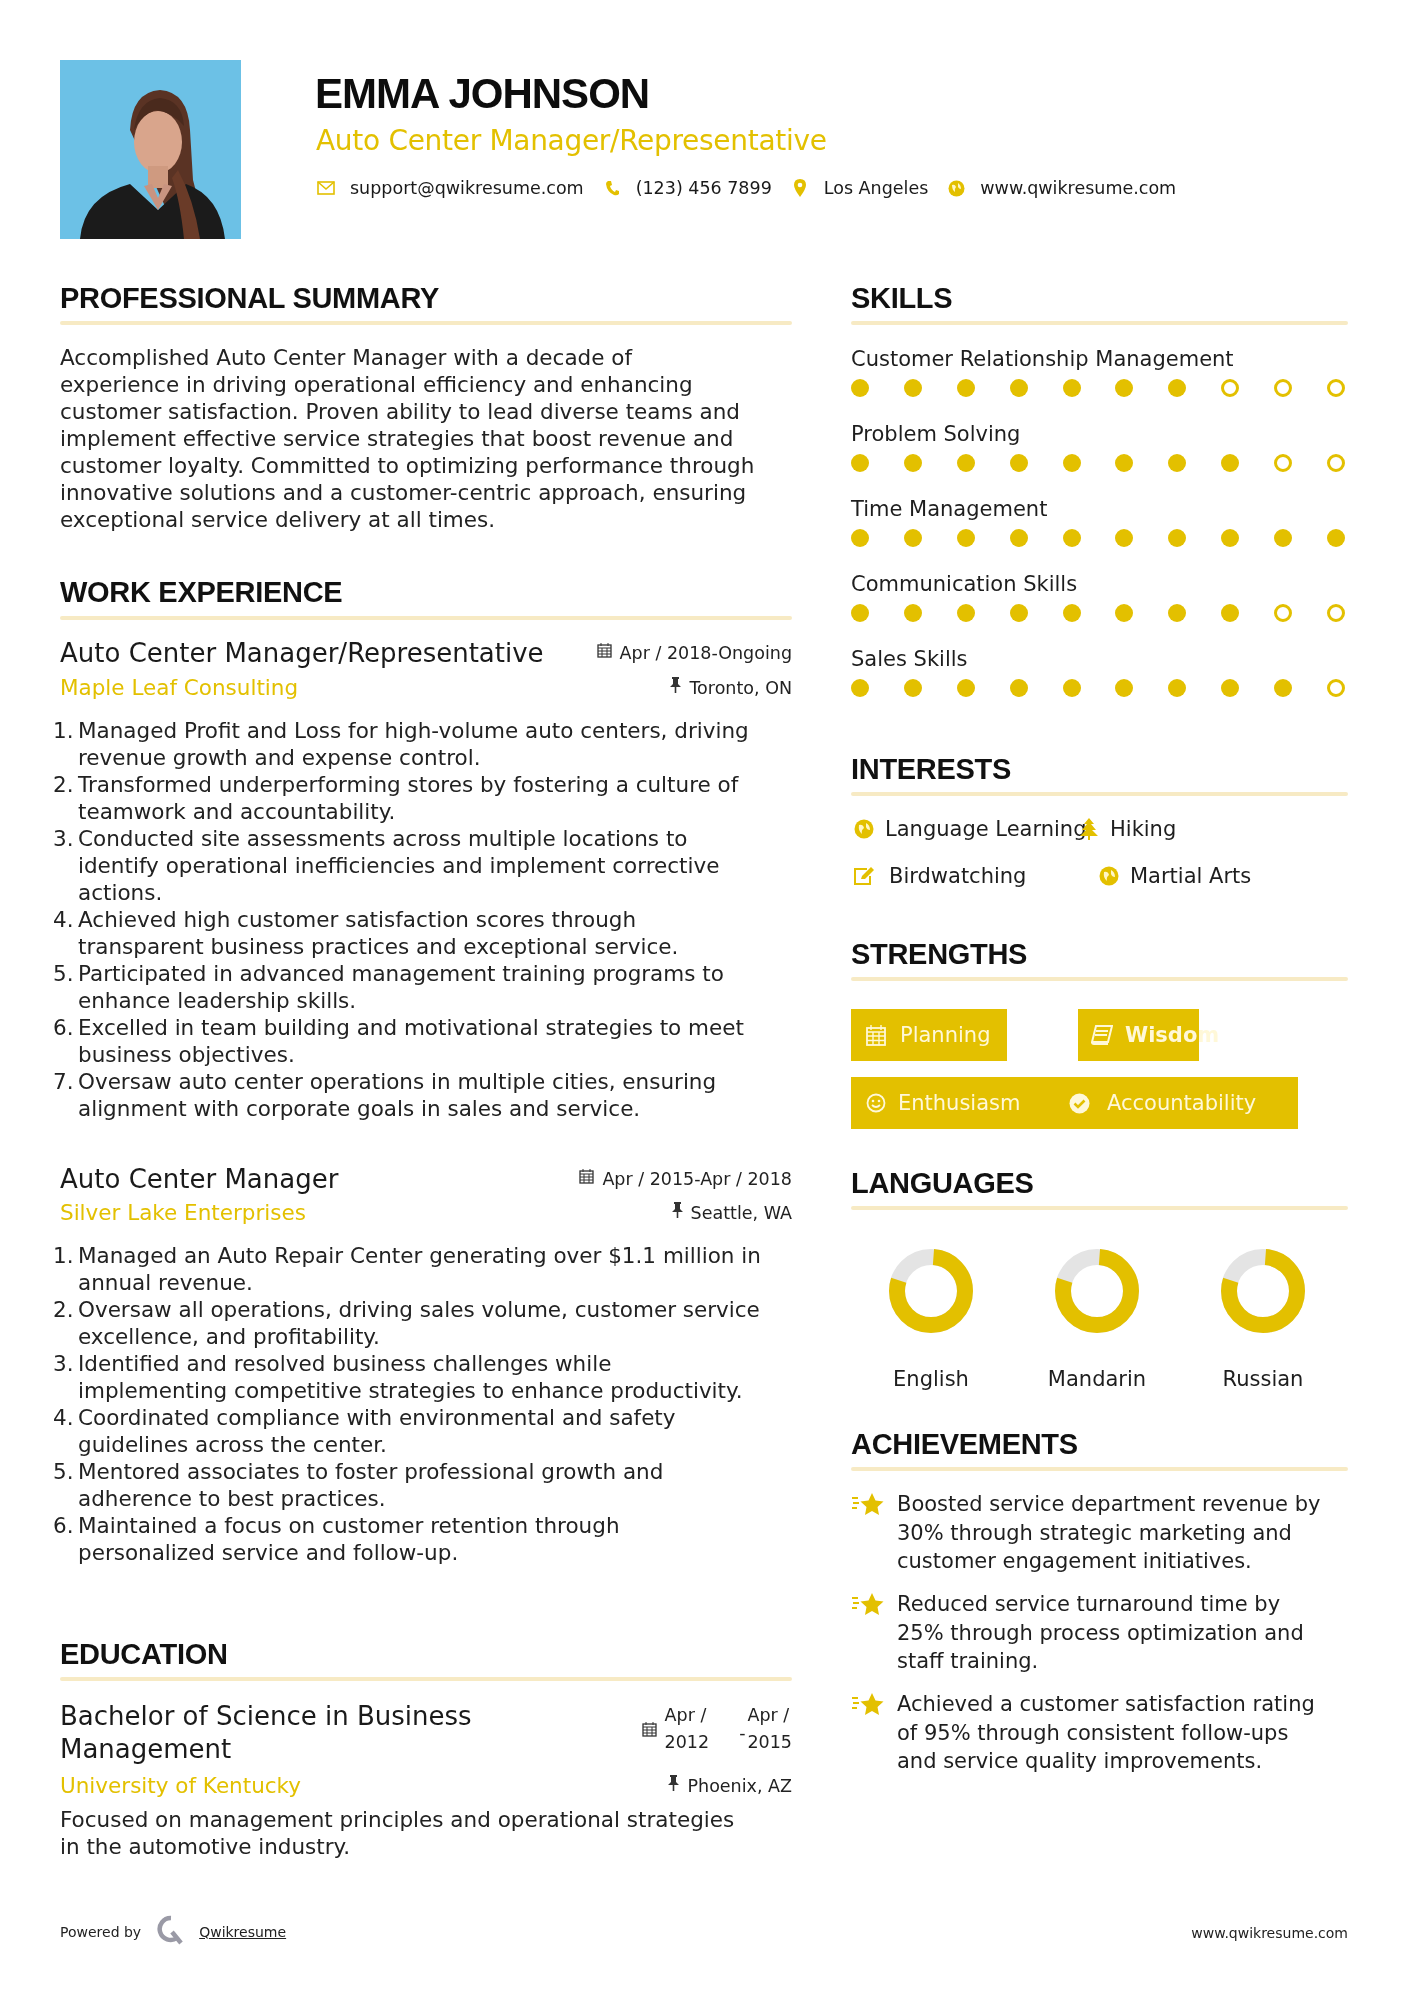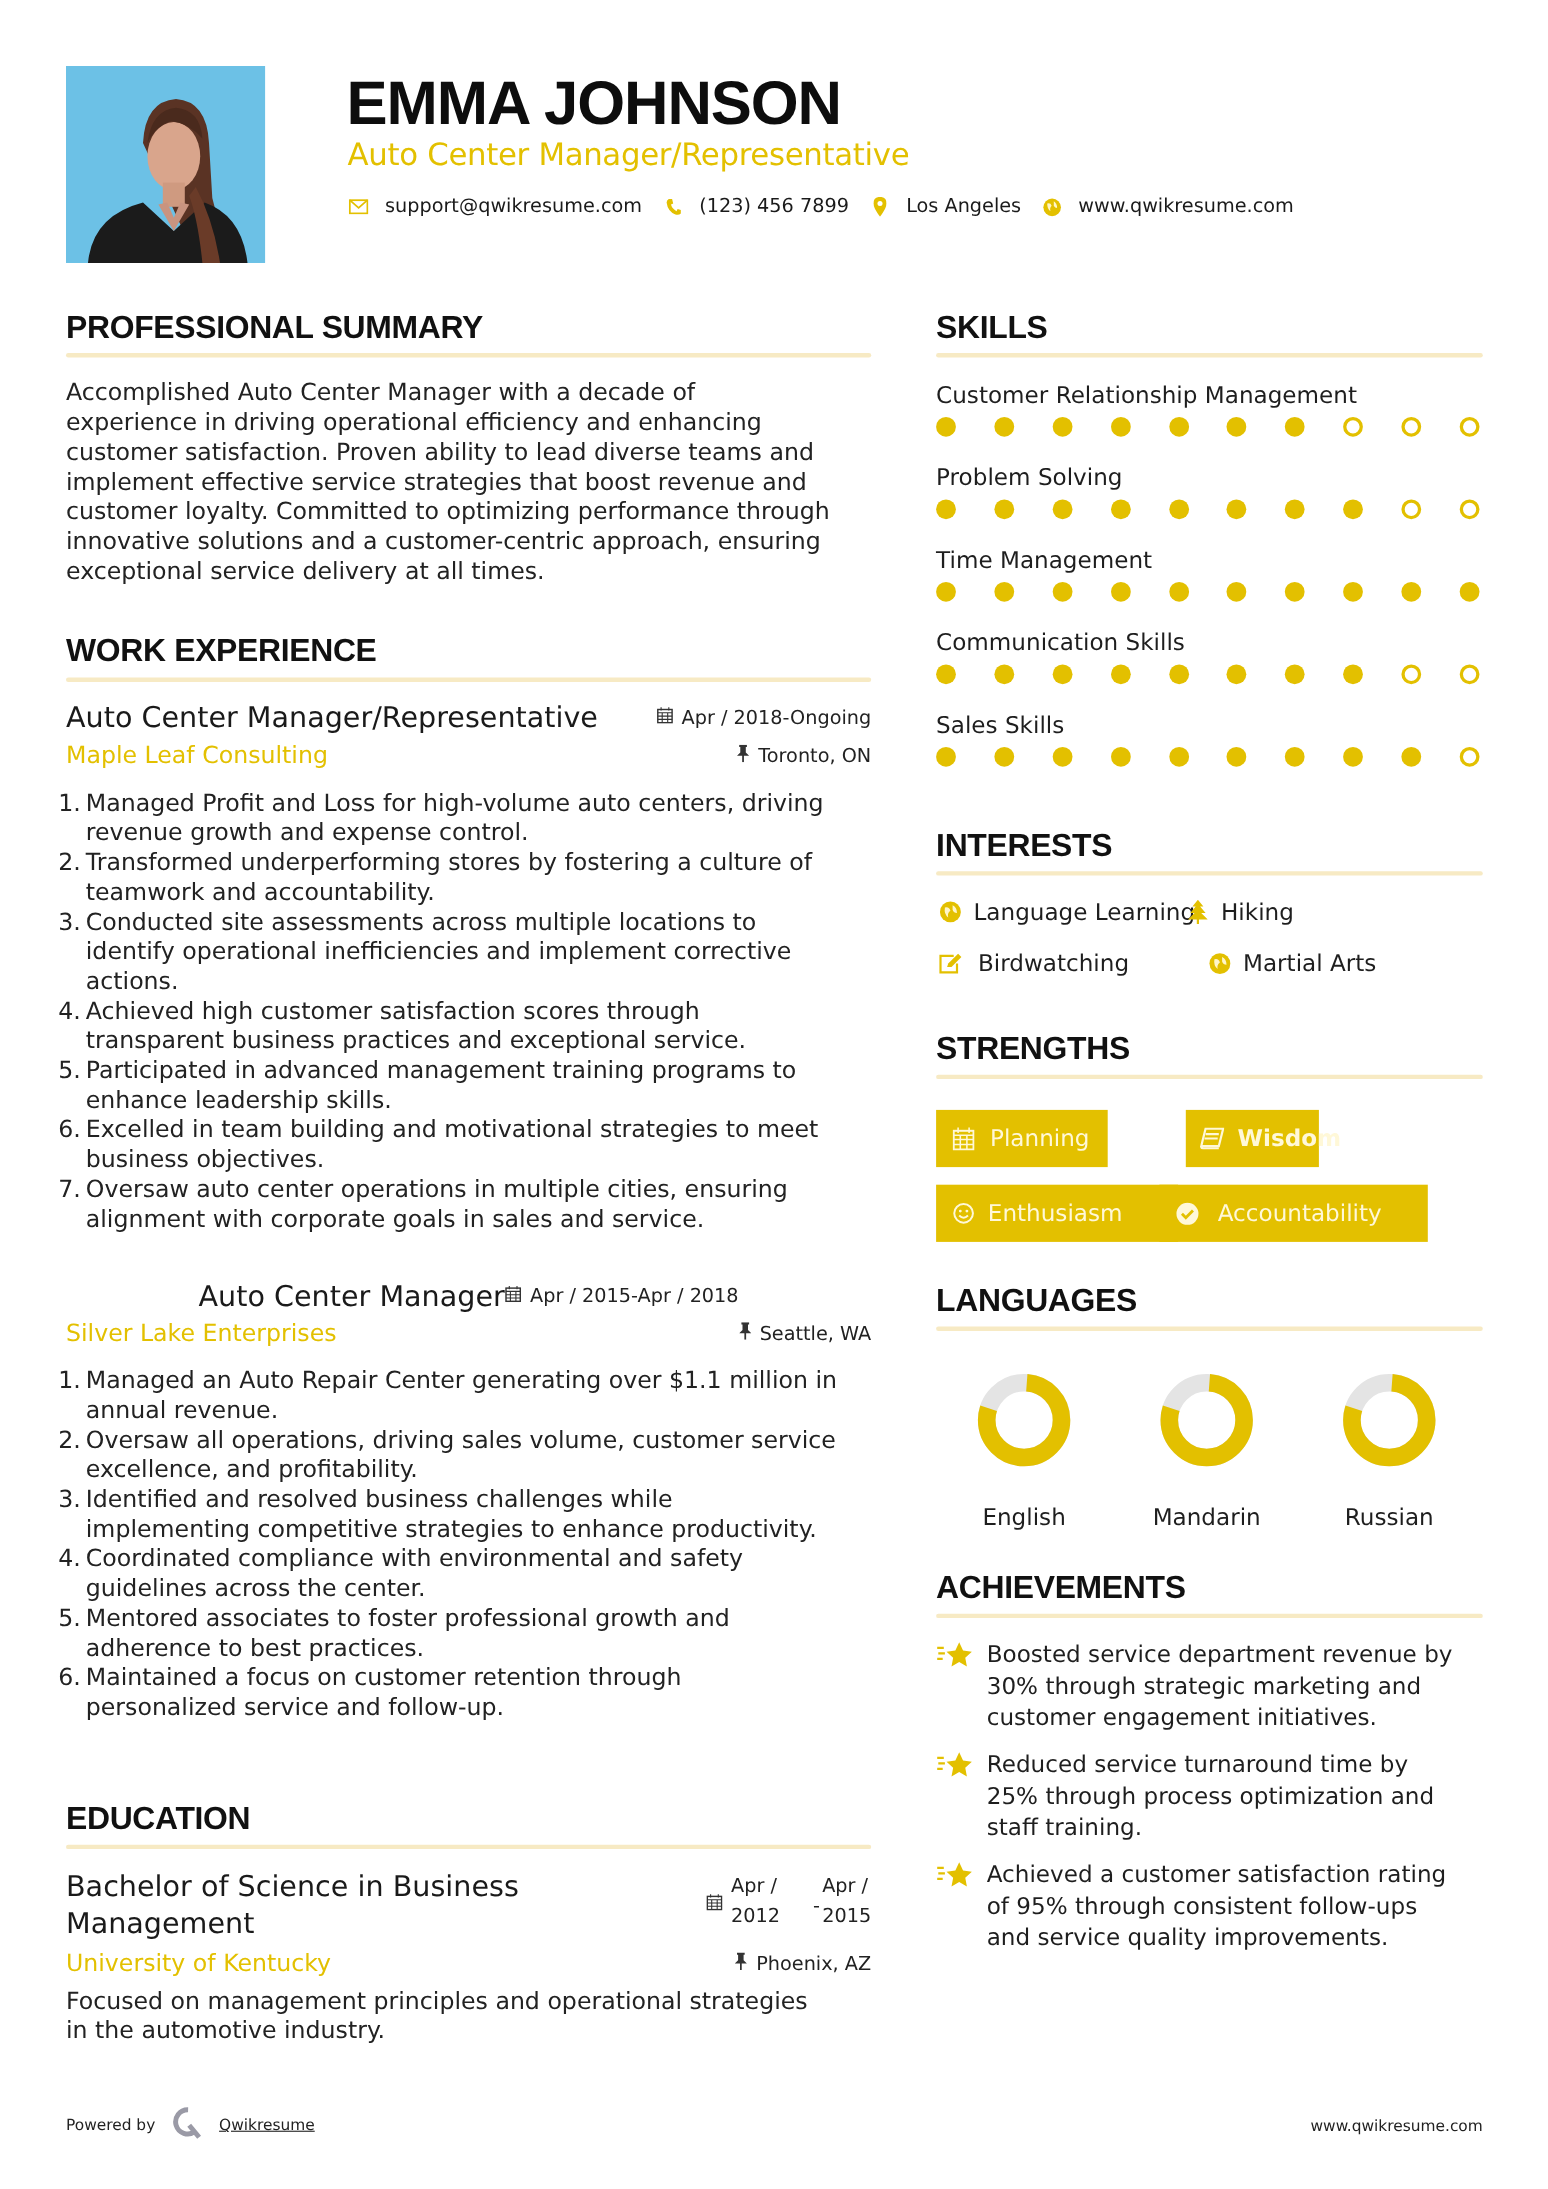--- a/index.html
+++ b/index.html
@@ -2,21 +2,21 @@
 <html><head>
 <meta charset="utf-8">
 <style>
   * { box-sizing: border-box; margin: 0; padding: 0; }
   html, body { width: 1407px; height: 1990px; background: #ffffff; }
   body { position: relative; font-family: "DejaVu Sans", sans-serif; color: #1e1e1e; overflow: hidden; }
   .abs { position: absolute; }
 
   
   .photo { left: 60px; top: 60px; width: 181px; height: 179px; background: #6cc1e6; overflow: hidden; }
-  .name { left: 315px; top: 62px; font-family: "Liberation Sans", sans-serif; font-weight: 700; font-size: 56px; letter-spacing: -1px; color: #0d0d0d; line-height: 64px; }
+  .name { left: 315px; top: 62px; font-family: "Liberation Sans", sans-serif; font-weight: 700; font-size: 42px; letter-spacing: -1px; color: #0d0d0d; line-height: 64px; }
   .subtitle { left: 316px; top: 124px; font-size: 28px; color: #e3c000; line-height: 34px; letter-spacing: -0.3px; }
   .contacts { left: 316px; top: 178px; display: flex; align-items: center; font-size: 17.5px; color: #1a1a1a; white-space: nowrap; }
   .contact-item { display: flex; align-items: center; margin-right: 18px; }
   .contact-icon { width: 20px; height: 20px; margin-right: 14px; display: inline-flex; align-items: center; justify-content: center; color: #e3c000; font-size: 17px; }
 
   
   .sec-h { font-family: "Liberation Sans", sans-serif; font-weight: 700; font-size: 29px; color: #111; line-height: 34px; letter-spacing: -0.3px; }
   .rule { height: 4px; background: #f7eac4; border-radius: 2px; }
 
   .left-col { left: 60px; width: 732px; }
@@ -205,21 +205,21 @@
         <span class="num">7.</span>
         <span>
           <div>Oversaw auto center operations in multiple cities, ensuring</div>
           <div>alignment with corporate goals in sales and service.</div>
         </span>
       </li>
   </ol>
 </div>
 
 <div class="abs left-col" style="top:1163px;">
-  <div style="display:flex; justify-content:center; align-items:center;">
+  <div style="display:flex; justify-content:space-between; align-items:center;">
     <div class="job-title">Auto Center Manager</div>
     <div class="meta">
       <span class="mi">
         <svg width="15" height="16" viewBox="0 0 15 16">
             <rect x="1" y="3" width="13" height="12" fill="none" stroke="#333" stroke-width="1.3"></rect>
             <path d="M1 6 H14 M4 1 V4 M11 1 V4 M1 9 H14 M1 12 H14 M5 6 V15 M10 6 V15" stroke="#333" stroke-width="1"></path>
           </svg>
       </span>
       <span>Apr / 2015-Apr / 2018</span>
     </div>

